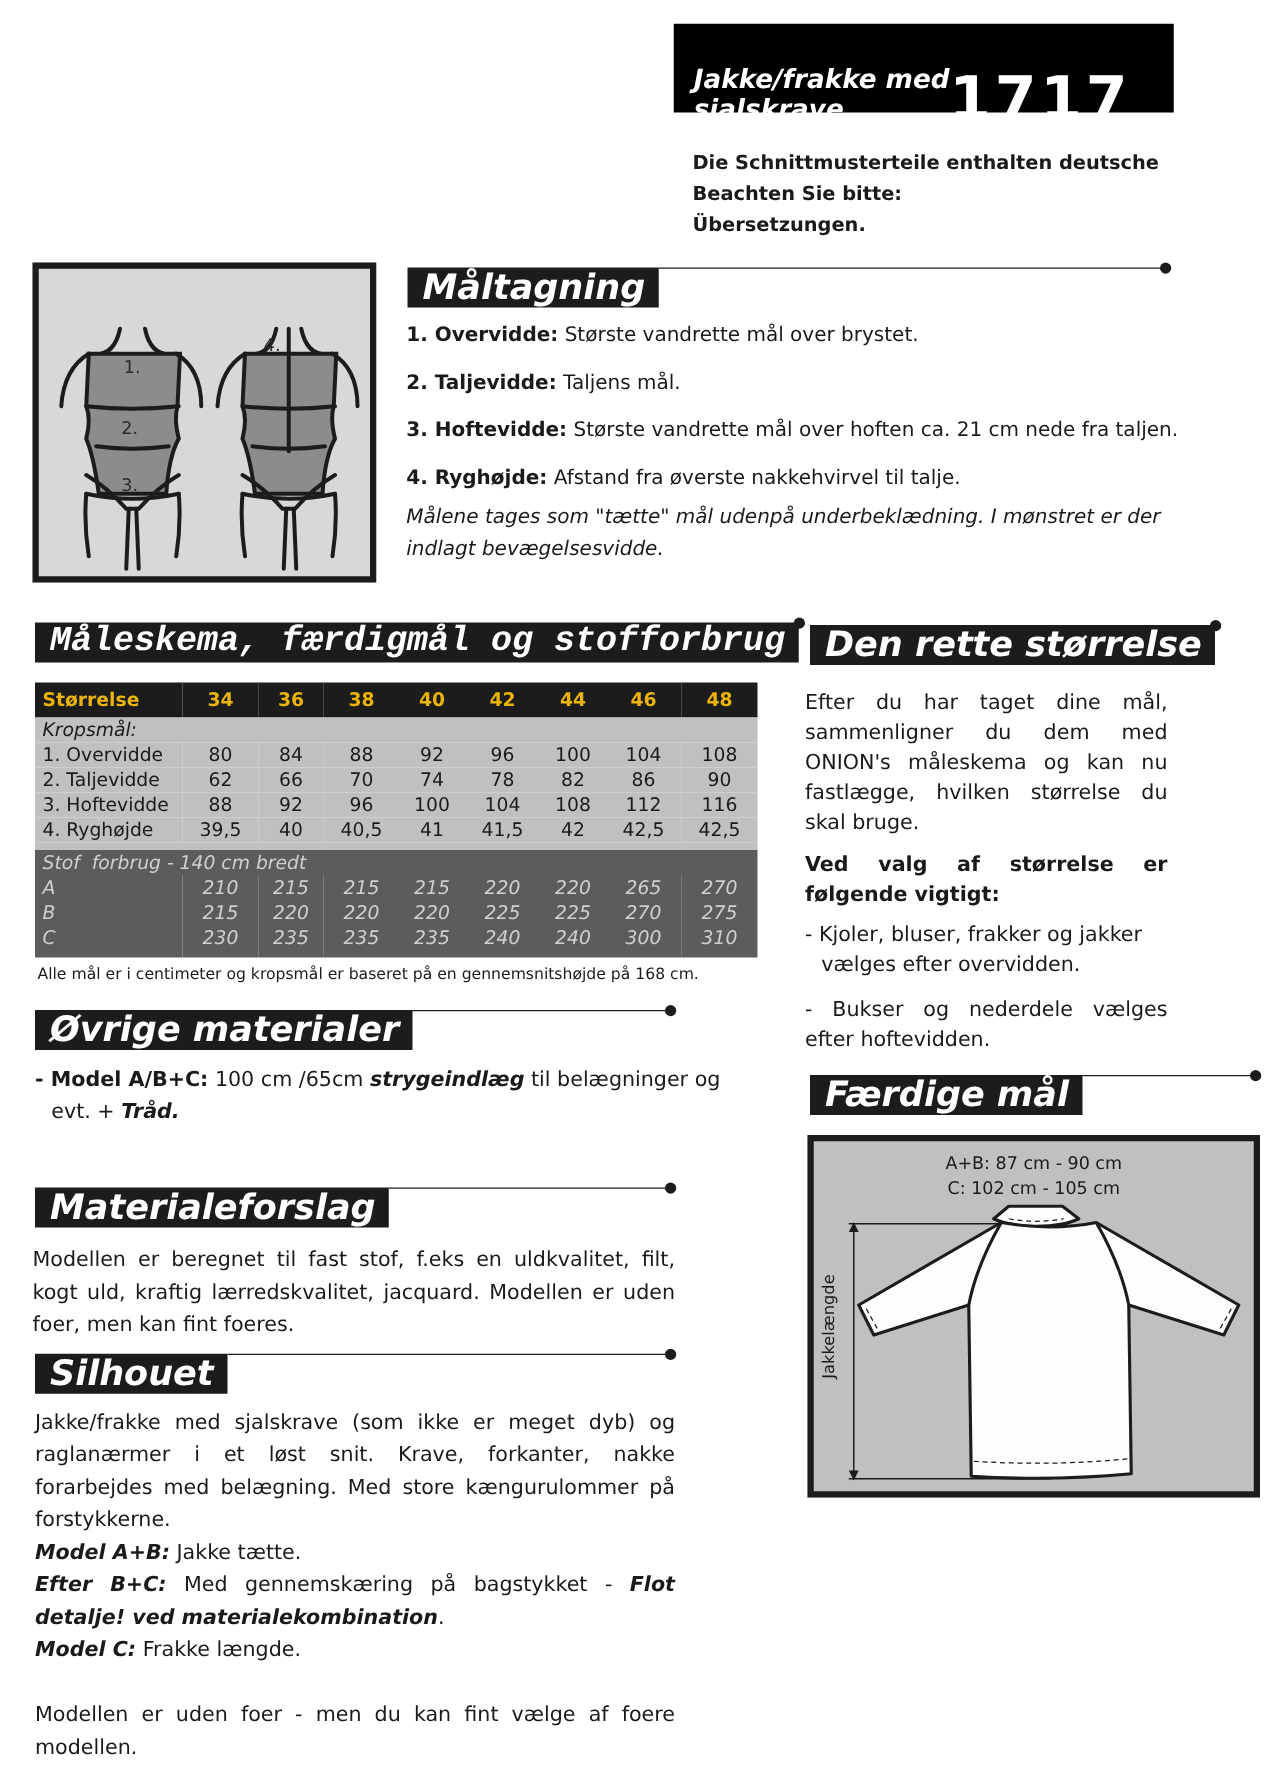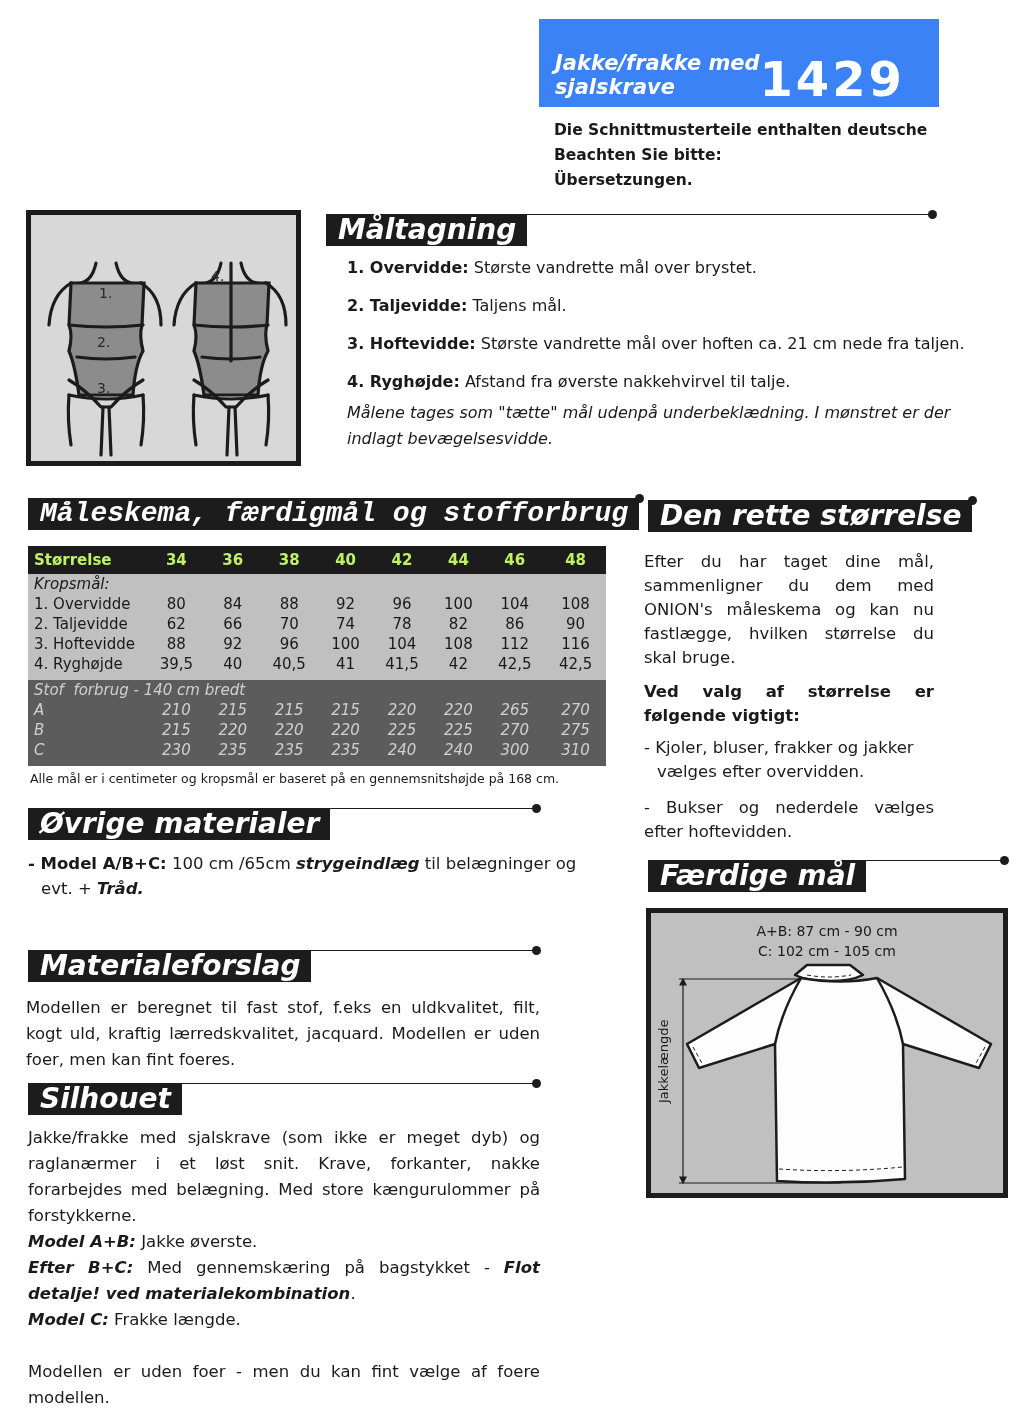--- a/index.html
+++ b/index.html
@@ -2,42 +2,42 @@
 <html><head>
 <meta charset="utf-8">
 <style>
   * { box-sizing: border-box; margin: 0; padding: 0; }
   html, body { width: 1018px; height: 1426px; background: #ffffff; overflow: hidden; }
   body { position: relative; font-family: "DejaVu Sans", "Liberation Sans", sans-serif; color: #1a1a1a; }
 
   .abs { position: absolute; }
 
   
-  .title-box { left: 539px; top: 19px; width: 400px; height: 88px; background: #3b82f6; color: #fff; }
+  .title-box { left: 539px; top: 19px; width: 400px; height: 71px; background: #000000; color: #fff; }
   .title-text { left: 16px; top: 32px; font-size: 21px; font-style: italic; font-weight: bold; line-height: 24px; width: 220px; }
   .title-num { right: 34px; top: 34px; font-size: 48px; font-weight: bold; letter-spacing: 3px; line-height: 52px; }
   .notice { left: 554px; top: 118px; font-size: 15.5px; font-weight: bold; line-height: 25px; }
 
   
   .sec-head { height: 34px; display: flex; align-items: flex-end; }
   .sec-label { background: #1c1c1c; color: #fff; font-style: italic; font-weight: bold; font-size: 28px; line-height: 32px; padding: 0 11px 0 12px; white-space: nowrap; }
   .sec-line { flex: 1; height: 1px; background: #1c1c1c; align-self: flex-start; margin-top: 2px; position: relative; }
   .sec-line::after { content: ""; position: absolute; right: -5px; top: -4px; width: 9px; height: 9px; border-radius: 50%; background: #1c1c1c; }
 
   
   .body-fig { left: 26px; top: 210px; width: 275px; height: 256px; background: #d8d8d8; border: 5px solid #1c1c1c; }
 
-  .meas-list { left: 325px; top: 258px; width: 625px; font-size: 16px; line-height: 20px; margin-left: 22px; }
+  .meas-list { left: 325px; top: 258px; width: 625px; font-size: 16px; line-height: 20px; }
   .meas-item { margin-bottom: 18px; white-space: nowrap; }
   .meas-item b { font-weight: bold; }
   .meas-note { font-style: italic; line-height: 26px; margin-top: -10px; }
 
   
   .size-table { left: 28px; top: 546px; width: 578px; border-collapse: collapse; font-size: 15px; }
-  .size-table th { background: #1c1c1c; color: #bef264; font-weight: bold; text-align: center; height: 28px; font-size: 15px; }
+  .size-table th { background: #1c1c1c; color: #eab308; font-weight: bold; text-align: center; height: 28px; font-size: 15px; }
   .size-table th:first-child { text-align: left; padding-left: 6px; }
   .size-table td { text-align: center; height: 20px; line-height: 20px; }
   .size-table td:first-child { text-align: left; padding-left: 6px; white-space: nowrap; }
   .size-table .body-row td { background: #c0c0c0; color: #1a1a1a; }
   .size-table .fab-row td { background: #5c5c5c; color: #d0d0d0; font-style: italic; }
   .size-table .fab-row.last td { padding-bottom: 6px; height: 26px; }
   .size-table .sub td { font-style: italic; }
   .table-note { left: 30px; top: 771px; font-size: 12.5px; }
 
   .para { font-size: 16.5px; line-height: 26px; text-align: justify; }
@@ -51,21 +51,21 @@
   .garment-vlabel { position: absolute; left: 5px; top: 190px; transform: rotate(-90deg); transform-origin: left top; font-size: 13px; white-space: nowrap; }
 </style>
 </head>
 <body>
 
 <div class="abs title-box">
   <div class="abs title-text">
     <div>Jakke/frakke med</div>
     <div>sjalskrave</div>
   </div>
-  <div class="abs title-num">1429</div>
+  <div class="abs title-num">1717</div>
 </div>
 <div class="abs notice">
   <div>Die Schnittmusterteile enthalten deutsche</div>
   <div>Beachten Sie bitte:</div>
   <div>Übersetzungen.</div>
 </div>
 
 <div class="abs body-fig">
   <svg width="265" height="246" viewBox="0 0 265 246">
     <g fill="none" stroke="#1c1c1c" stroke-width="3.2" stroke-linecap="round">
@@ -244,21 +244,21 @@
   <div class="sec-line"></div>
 </div>
 <div class="abs para" style="left:26px; top:995px; width:514px;">Modellen er beregnet til fast stof, f.eks  en uldkvalitet, filt, kogt uld, kraftig lærredskvalitet, jacquard. Modellen er uden foer, men kan fint foeres.</div>
 
 <div class="abs sec-head" style="left:28px; top:1081px; width:508px;">
   <div class="sec-label">Silhouet</div>
   <div class="sec-line"></div>
 </div>
 <div class="abs para" style="left:28px; top:1125px; width:512px;">
   <div>Jakke/frakke med sjalskrave (som ikke er meget dyb) og raglanærmer i et løst snit. Krave, forkanter, nakke forarbejdes med belægning. Med store kængurulommer på forstykkerne.</div>
-  <div style="text-align:left;"><b><i>Model A+B:</i></b><span style="white-space:pre;"> Jakke øverste.</span></div>
+  <div style="text-align:left;"><b><i>Model A+B:</i></b><span style="white-space:pre;"> Jakke tætte.</span></div>
   <div><b><i>Efter B+C:</i></b><span style="white-space:pre-wrap;"> Med gennemskæring på bagstykket - </span><b><i>Flot detalje! ved materialekombination</i></b><span>.</span></div>
   <div style="text-align:left;"><b><i>Model C:</i></b><span style="white-space:pre;"> Frakke længde.</span></div>
   <div style="height:26px;"></div>
   <div>Modellen er uden foer - men du kan fint vælge af foere modellen.</div>
 </div>
 
 <div class="abs sec-head" style="left:648px; top:498px; width:286px;">
   <div class="sec-label">Den rette størrelse</div>
   <div class="sec-line"></div>
 </div>

